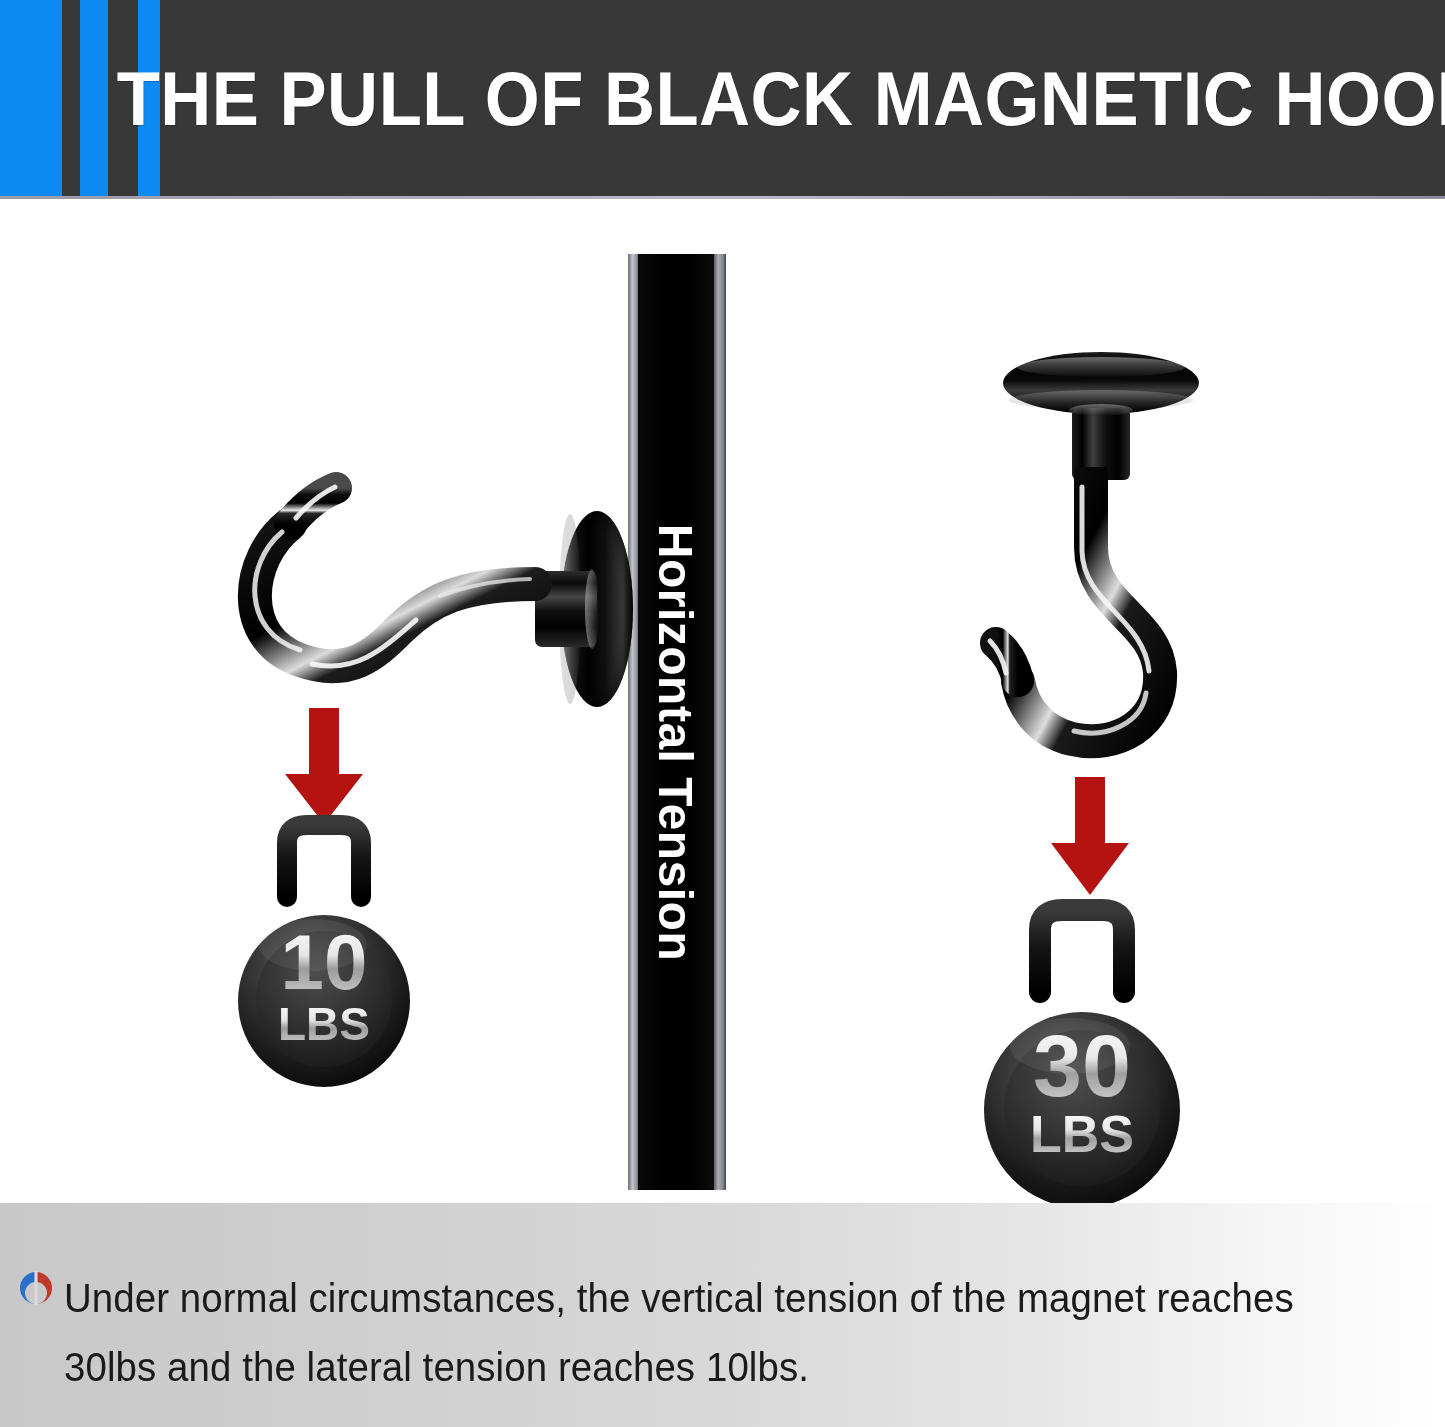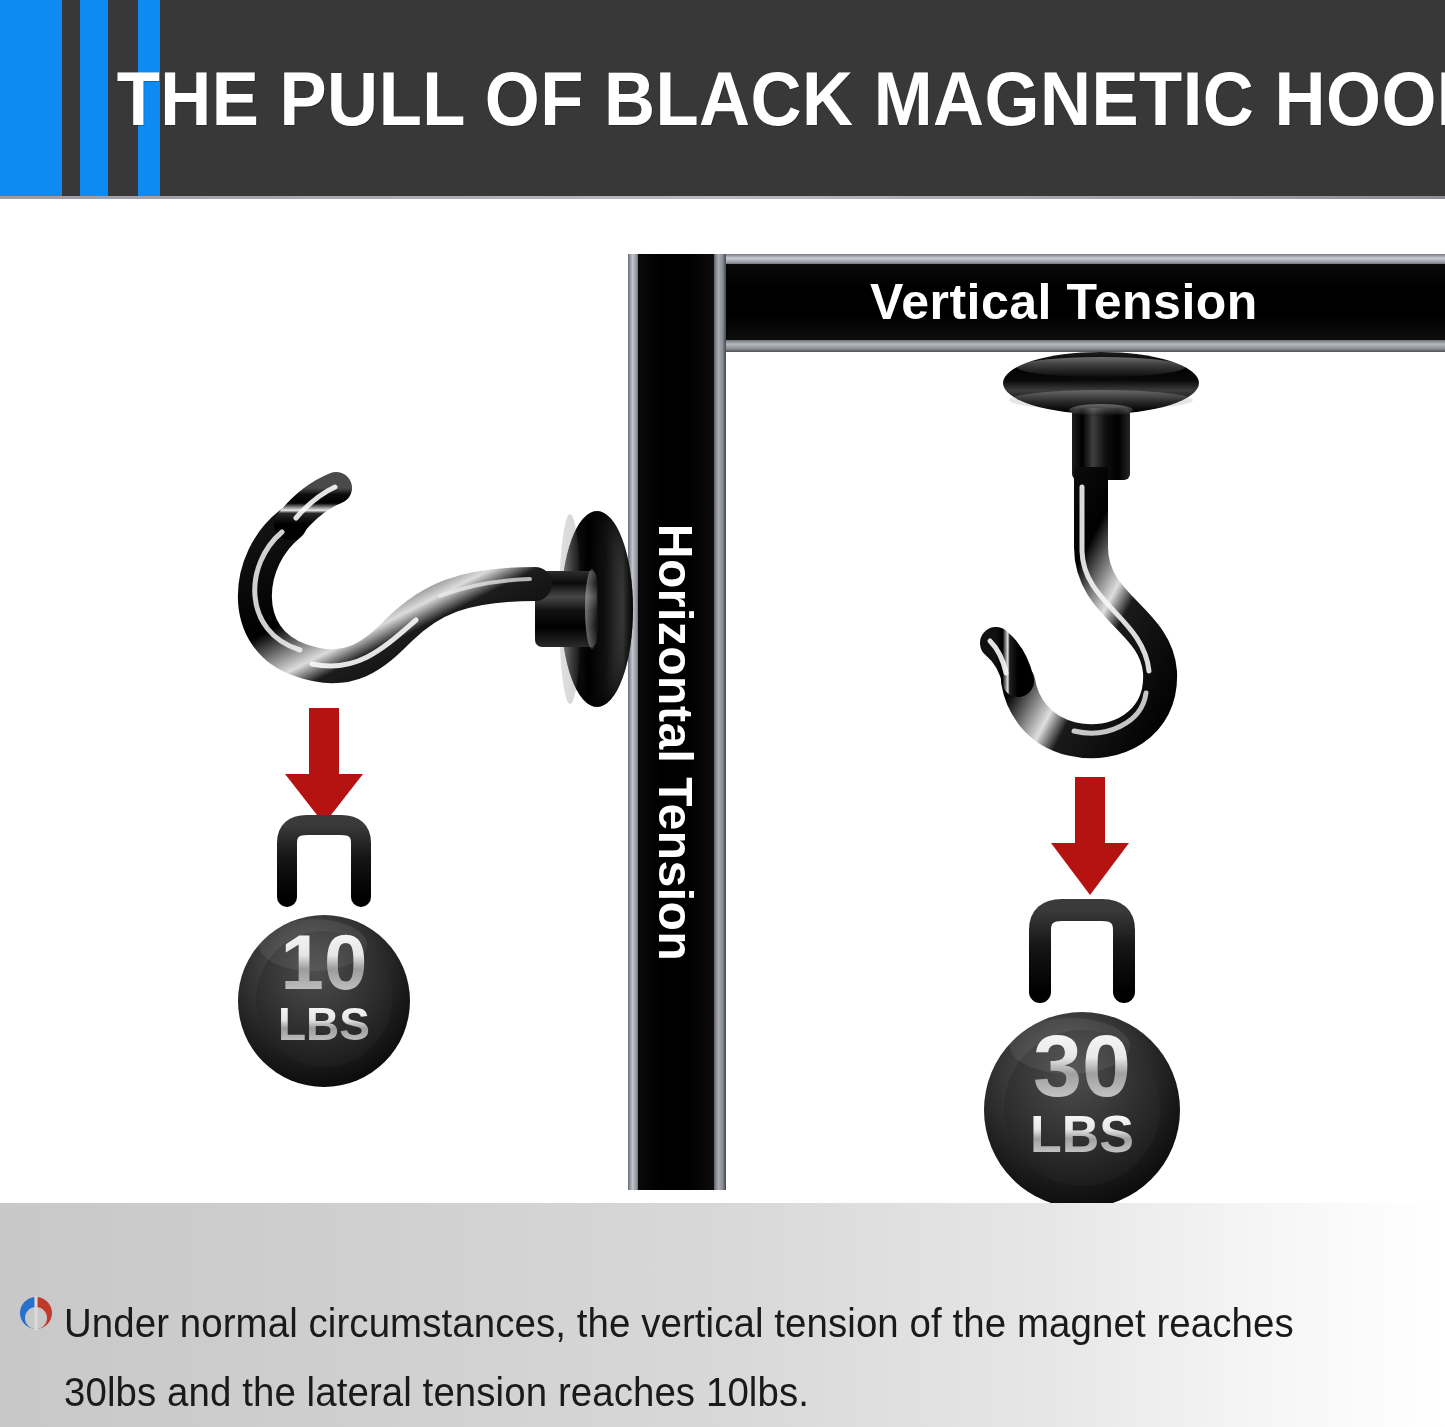--- a/index.html
+++ b/index.html
@@ -280,21 +280,21 @@
 
   
   .caption {
     position: absolute;
     left: 0; top: 1203px;
     width: 1445px;
     height: 224px;
     background: linear-gradient(to right,
         #c8c8c8 0%, #cfcfcf 24%, #d8d8d8 50%, #e6e6e6 72%, #f6f6f6 88%, #ffffff 100%);
     display: flex;
-    align-items: flex-end;
+    align-items: center;
   }
   .caption-inner {
     position: relative;
     margin: 36px 0 0 18px;
     display: flex;
     align-items: flex-start;
     width: 1400px;
   }
   .bullet-icon {
     flex: 0 0 auto;
@@ -320,26 +320,20 @@
   <div class="header">
     <div class="stripe stripe-1" style="background:#0d8bf2;"></div>
     <div class="stripe stripe-2" style="background:#0d8bf2;"></div>
     <div class="stripe stripe-3" style="background:#0d8bf2;"></div>
     <div class="header-title">THE PULL OF BLACK MAGNETIC HOOK</div>
   </div>
   <div class="header-underline"></div>
 
   <div class="stage">
 
-    <div class="beam-h">
-      <div class="edge-top"></div>
-      <div class="beam-face"></div>
-      <div class="edge-bot"></div>
-      <div class="beam-h-label">Vertical Tension</div>
-    </div>
 
     <div class="beam-v">
       <div class="edge-left"></div>
       <div class="beam-face"></div>
       <div class="edge-right"></div>
       <div class="beam-v-label">
         <span>Horizontal Tension</span>
       </div>
     </div>
 

